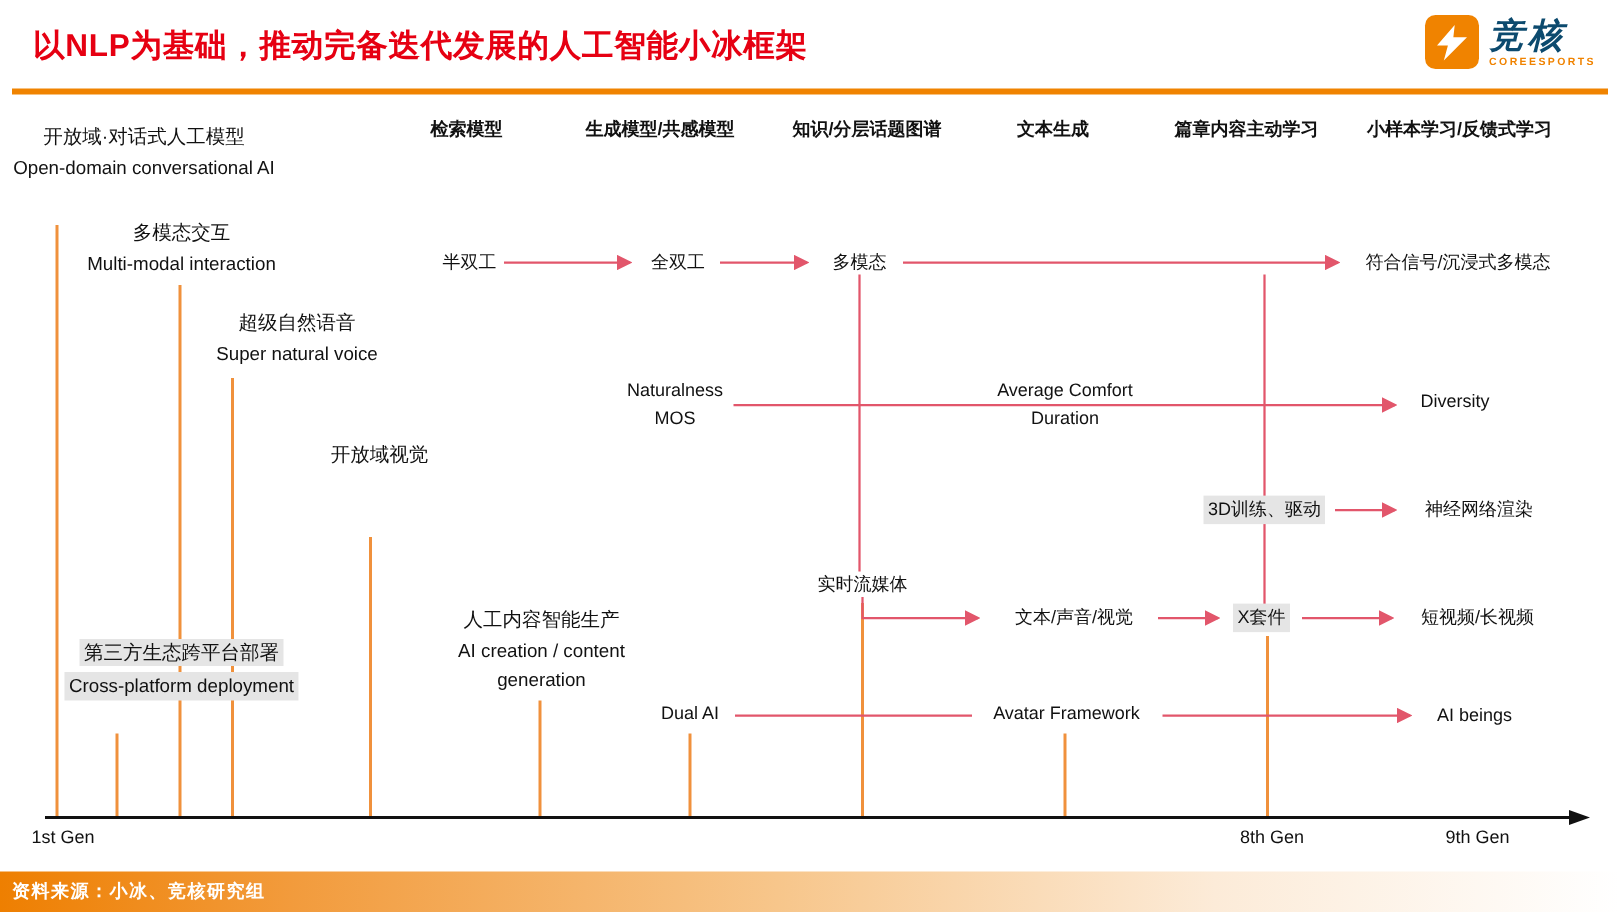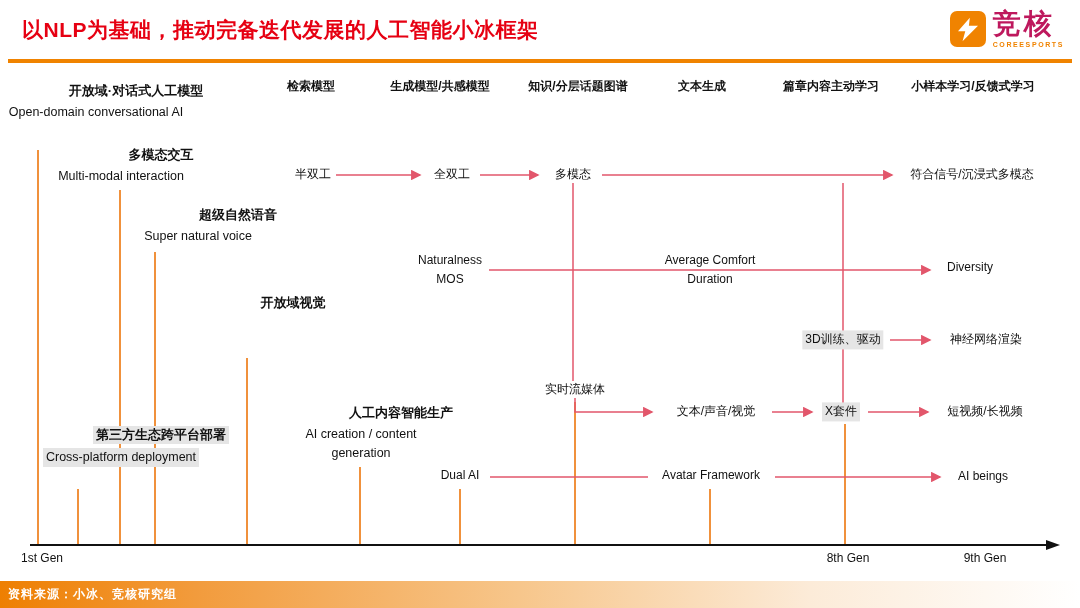--- a/index.html
+++ b/index.html
@@ -6,27 +6,27 @@
   html,body { background:#ffffff; }
   body { font-family:"Liberation Sans","DejaVu Sans",sans-serif; color:#111; }
   .page { position:relative; width:1080px; height:608px; background:#fff; overflow:hidden; }
 
   .title { position:absolute; left:22px; top:16px; font-size:21px; font-weight:bold; color:#e60012; letter-spacing:0.5px; white-space:nowrap; }
   .rule  { position:absolute; left:8px; right:8px; top:59px; height:4px; background:#f08300; }
 
   .logo { position:absolute; right:16px; top:10px; display:flex; align-items:center; gap:7px; }
   .logo-icon { width:36px; height:36px; background:#f08300; border-radius:7px; display:flex; align-items:center; justify-content:center; }
   .logo-text { display:flex; flex-direction:column; line-height:1; }
-  .logo-cn { font-size:28px; font-weight:900; color:#be185d; letter-spacing:3px; }
+  .logo-cn { font-size:23px; font-weight:900; color:#0c4a6e; letter-spacing:3px; font-style:italic; }
   .logo-en { font-size:7px; font-weight:bold; color:#f08300; letter-spacing:1.6px; margin-top:3px; }
 
   svg.overlay { position:absolute; left:0; top:0; }
 
   .col-header { position:absolute; top:78px; transform:translateX(-50%); font-size:12px; font-weight:bold; white-space:nowrap;text-align:center; }
-  .group-cn { position:absolute; transform:translateX(-50%); font-size:13px; font-weight:bold; white-space:nowrap; text-align:center;margin-left:40px; }
+  .group-cn { position:absolute; transform:translateX(-50%); font-size:13px; font-weight:normal; white-space:nowrap; text-align:center; }
   .group-en { position:absolute; transform:translateX(-50%); font-size:12.5px; text-align:center; line-height:1.55; }
   .nowrap { white-space:nowrap; }
   .masked { background:#e5e5e5; padding:0 3px; }
 
   .node { position:absolute; transform:translate(-50%,-50%); font-size:12px; white-space:nowrap; text-align:center; line-height:1.6; }
 
   .gen { position:absolute; top:551px; transform:translateX(-50%); font-size:12px; white-space:nowrap; }
 
   .footer { position:absolute; left:0; right:0; bottom:0; height:27px;
             background:linear-gradient(90deg,#ee7f01 0%,#f29b3c 18%,#f7c68b 48%,#fcebd8 75%,#ffffff 100%);

